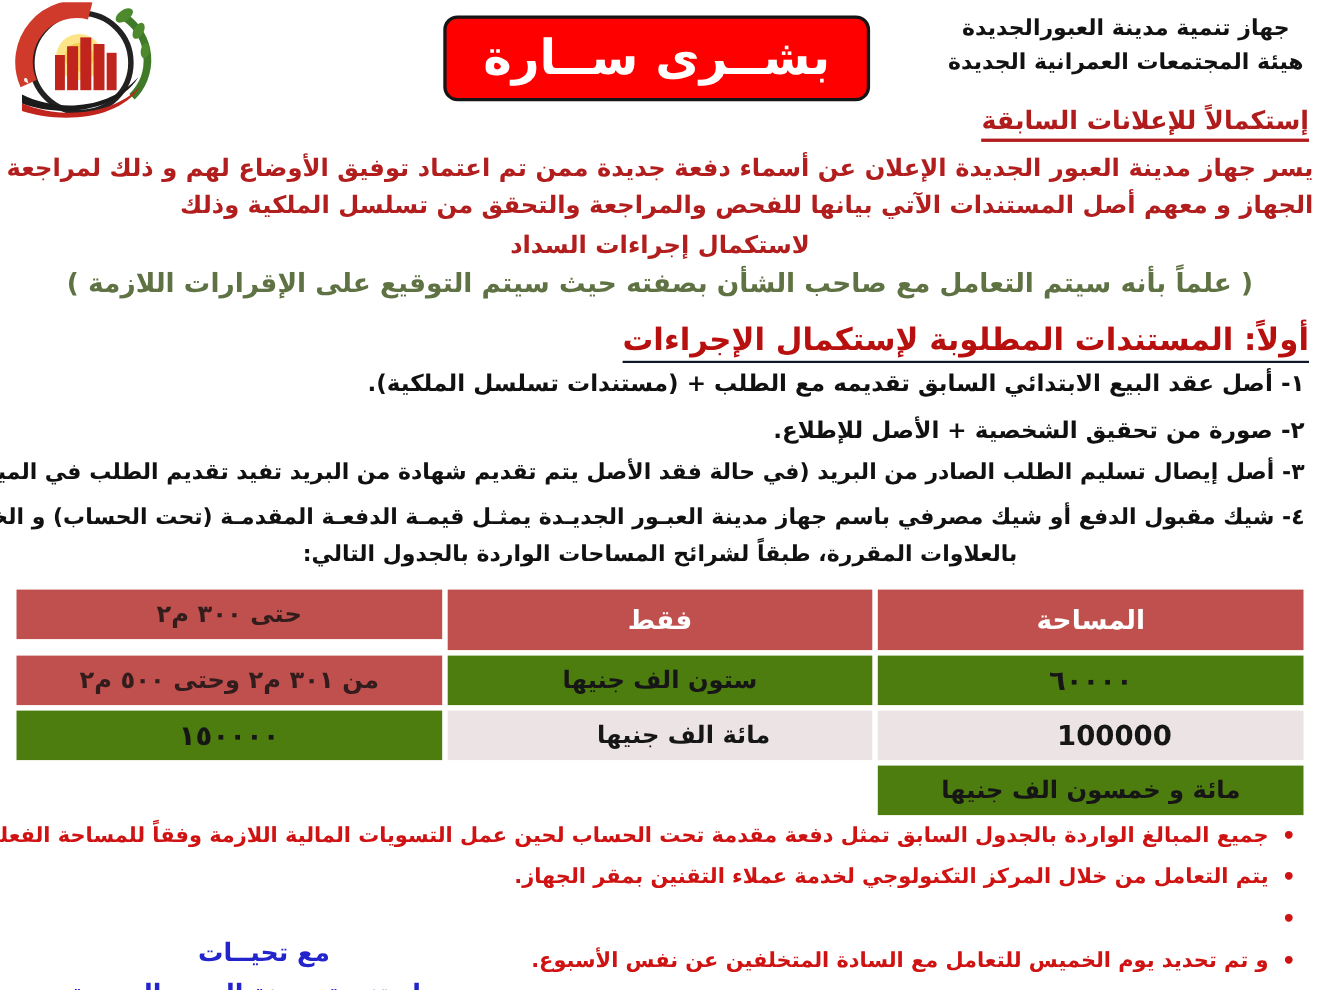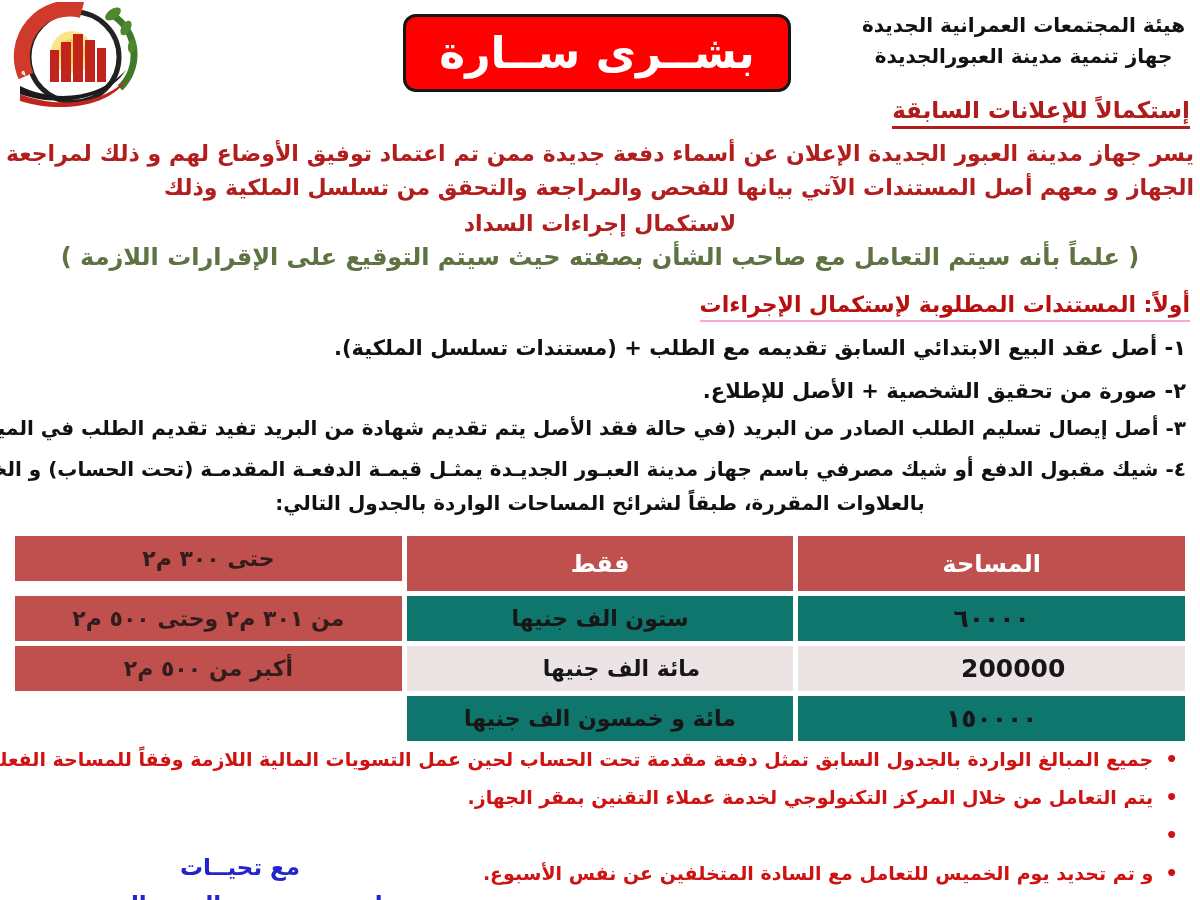--- a/index.html
+++ b/index.html
@@ -29,39 +29,39 @@
   
   .paragraph-wrap{top:137px;right:6px;left:6px;color:#b21e1e;font-weight:bold;}
   .paragraph{font-size:22px;line-height:34px;text-align:justify;text-align-last:right;}
   .paragraph-last{font-size:22px;line-height:34px;text-align:center;margin-top:2px;}
 
   
   .green-note{top:243px;left:0;width:100%;text-align:center;color:#5f7243;
               font-size:24px;font-weight:bold;}
 
   
-  .section-title{top:292px;right:10px;color:#b80f0f;font-size:22px;font-weight:bold;
-                 border-bottom:2px solid #f9a8d4;padding-bottom:3px;}
+  .section-title{top:292px;right:10px;color:#b80f0f;font-size:28px;font-weight:bold;
+                 border-bottom:2px solid #0f172a;padding-bottom:3px;}
 
   
   .doc-item{right:14px;color:#111111;font-weight:bold;white-space:nowrap;}
   .item-1{top:336px;font-size:21px;}
   .item-2{top:379px;font-size:21px;}
   .item-3{top:416px;font-size:20px;}
   .item-4{top:457px;left:14px;white-space:normal;}
   .item-4 .l1{font-size:20px;text-align:right;white-space:nowrap;}
   .item-4 .l2{font-size:20px;text-align:center;margin-top:10px;}
 
   
   .fees-table{top:536px;left:15px;width:1170px;display:grid;
               grid-template-columns:1fr 1fr 1fr;gap:5px;}
   .cell{display:flex;align-items:center;justify-content:center;}
   .cell.head{background:#c0504d;color:#ffffff;font-size:24px;font-weight:bold;height:55px;}
   .cell.area{background:#c0504d;color:#321c1c;font-size:22px;font-weight:bold;height:45px;}
-  .cell.light{background:#0f766e;color:#161616;font-weight:bold;height:45px;}
+  .cell.light{background:#4d7c0f;color:#161616;font-weight:bold;height:45px;}
   .cell.amount{font-size:25px;}
   .cell.words{font-size:22px;}
   .cell.r2{background:#ece4e4;padding-left:43px;}
 
   
   .notes{top:748px;right:22px;}
   .note{display:flex;align-items:flex-start;color:#cf1212;font-size:19px;
         font-weight:bold;margin-bottom:16px;white-space:nowrap;}
   .note .bullet{margin-left:12px;font-size:20px;line-height:22px;}
 
@@ -93,22 +93,22 @@
     <path d="M10,84 C42,100 88,98 116,68 C94,102 42,104 10,92 Z" fill="#1b1b1b"></path>
     <path d="M10,92 C44,106 92,104 118,76 C98,108 44,110 10,99 Z" fill="#c0241d"></path>
     <path id="lg-arc" d="M16,74 A48,48 0 0 1 72,8" fill="none" stroke="#cf3a2b" stroke-width="16"></path>
     <text font-size="9" fill="#ffffff" font-weight="bold">
       <textPath href="#lg-arc" startOffset="6%">مدينة العبور الجديدة</textPath>
     </text>
   </svg>
 </div>
 
 <div class="abs org">
+  <div>جهاز تنمية مدينة العبورالجديدة</div>
   <div>هيئة المجتمعات العمرانية الجديدة</div>
-  <div>جهاز تنمية مدينة العبورالجديدة</div>
 </div>
 
 <div class="abs banner">
   <span>بشــرى ســارة</span>
 </div>
 
 <div class="abs intro-title">إستكمالاً للإعلانات السابقة</div>
 
 <div class="abs paragraph-wrap">
   <div class="paragraph">يسر جهاز مدينة العبور الجديدة الإعلان عن أسماء دفعة جديدة ممن تم اعتماد توفيق الأوضاع لهم و ذلك لمراجعة الجهاز و معهم أصل المستندات الآتي بيانها للفحص والمراجعة والتحقق من تسلسل الملكية وذلك</div>
@@ -129,24 +129,23 @@
 
 <div class="abs fees-table">
   <div class="cell head">المساحة</div>
   <div class="cell head">فقط</div>
 
   <div class="cell area">حتى ٣٠٠ م٢</div>
   <div class="cell light amount">٦٠٠٠٠</div>
   <div class="cell light words">ستون الف جنيها</div>
 
   <div class="cell area">من ٣٠١ م٢ وحتى ٥٠٠ م٢</div>
-  <div class="cell light r2 amount">200000</div>
+  <div class="cell light r2 amount">100000</div>
   <div class="cell light r2 words">مائة الف جنيها</div>
 
-  <div class="cell area">أكبر من ٥٠٠ م٢</div>
   <div class="cell light amount">١٥٠٠٠٠</div>
   <div class="cell light words">مائة و خمسون الف جنيها</div>
 </div>
 
 <div class="abs notes">
   <div class="note">
     <span class="bullet">•</span>
     <span>جميع المبالغ الواردة بالجدول السابق تمثل دفعة مقدمة تحت الحساب لحين عمل التسويات المالية اللازمة وفقاً للمساحة الفعلية التي سيتم تسليمها.</span>
   </div>
   <div class="note">

